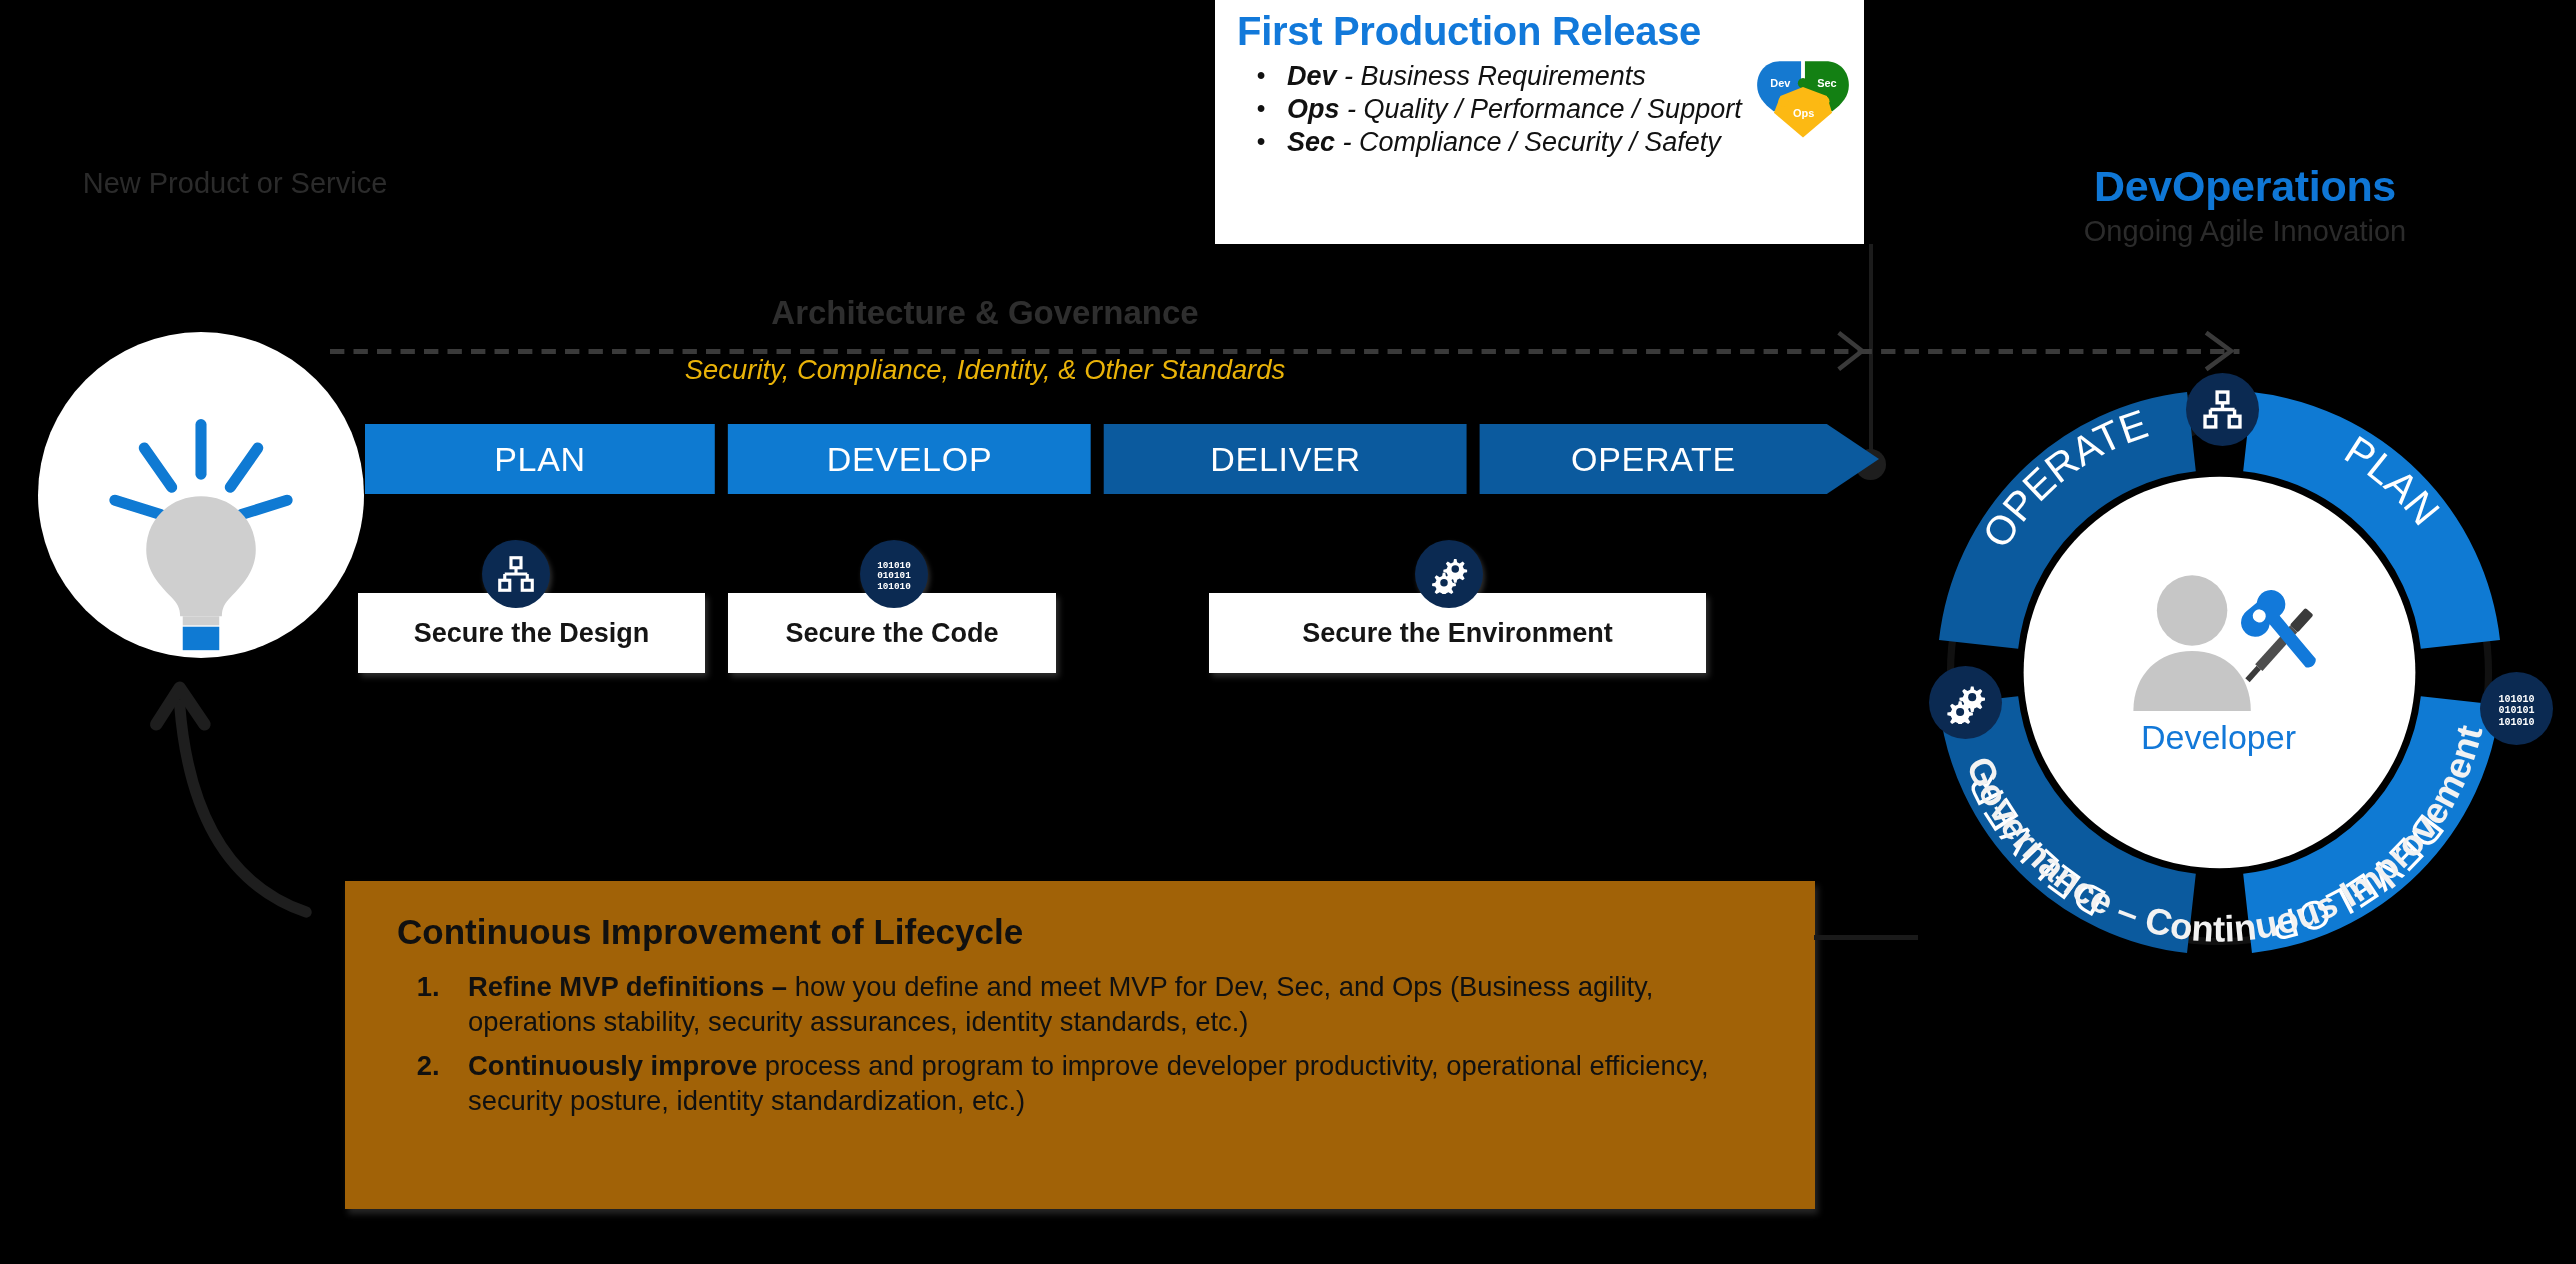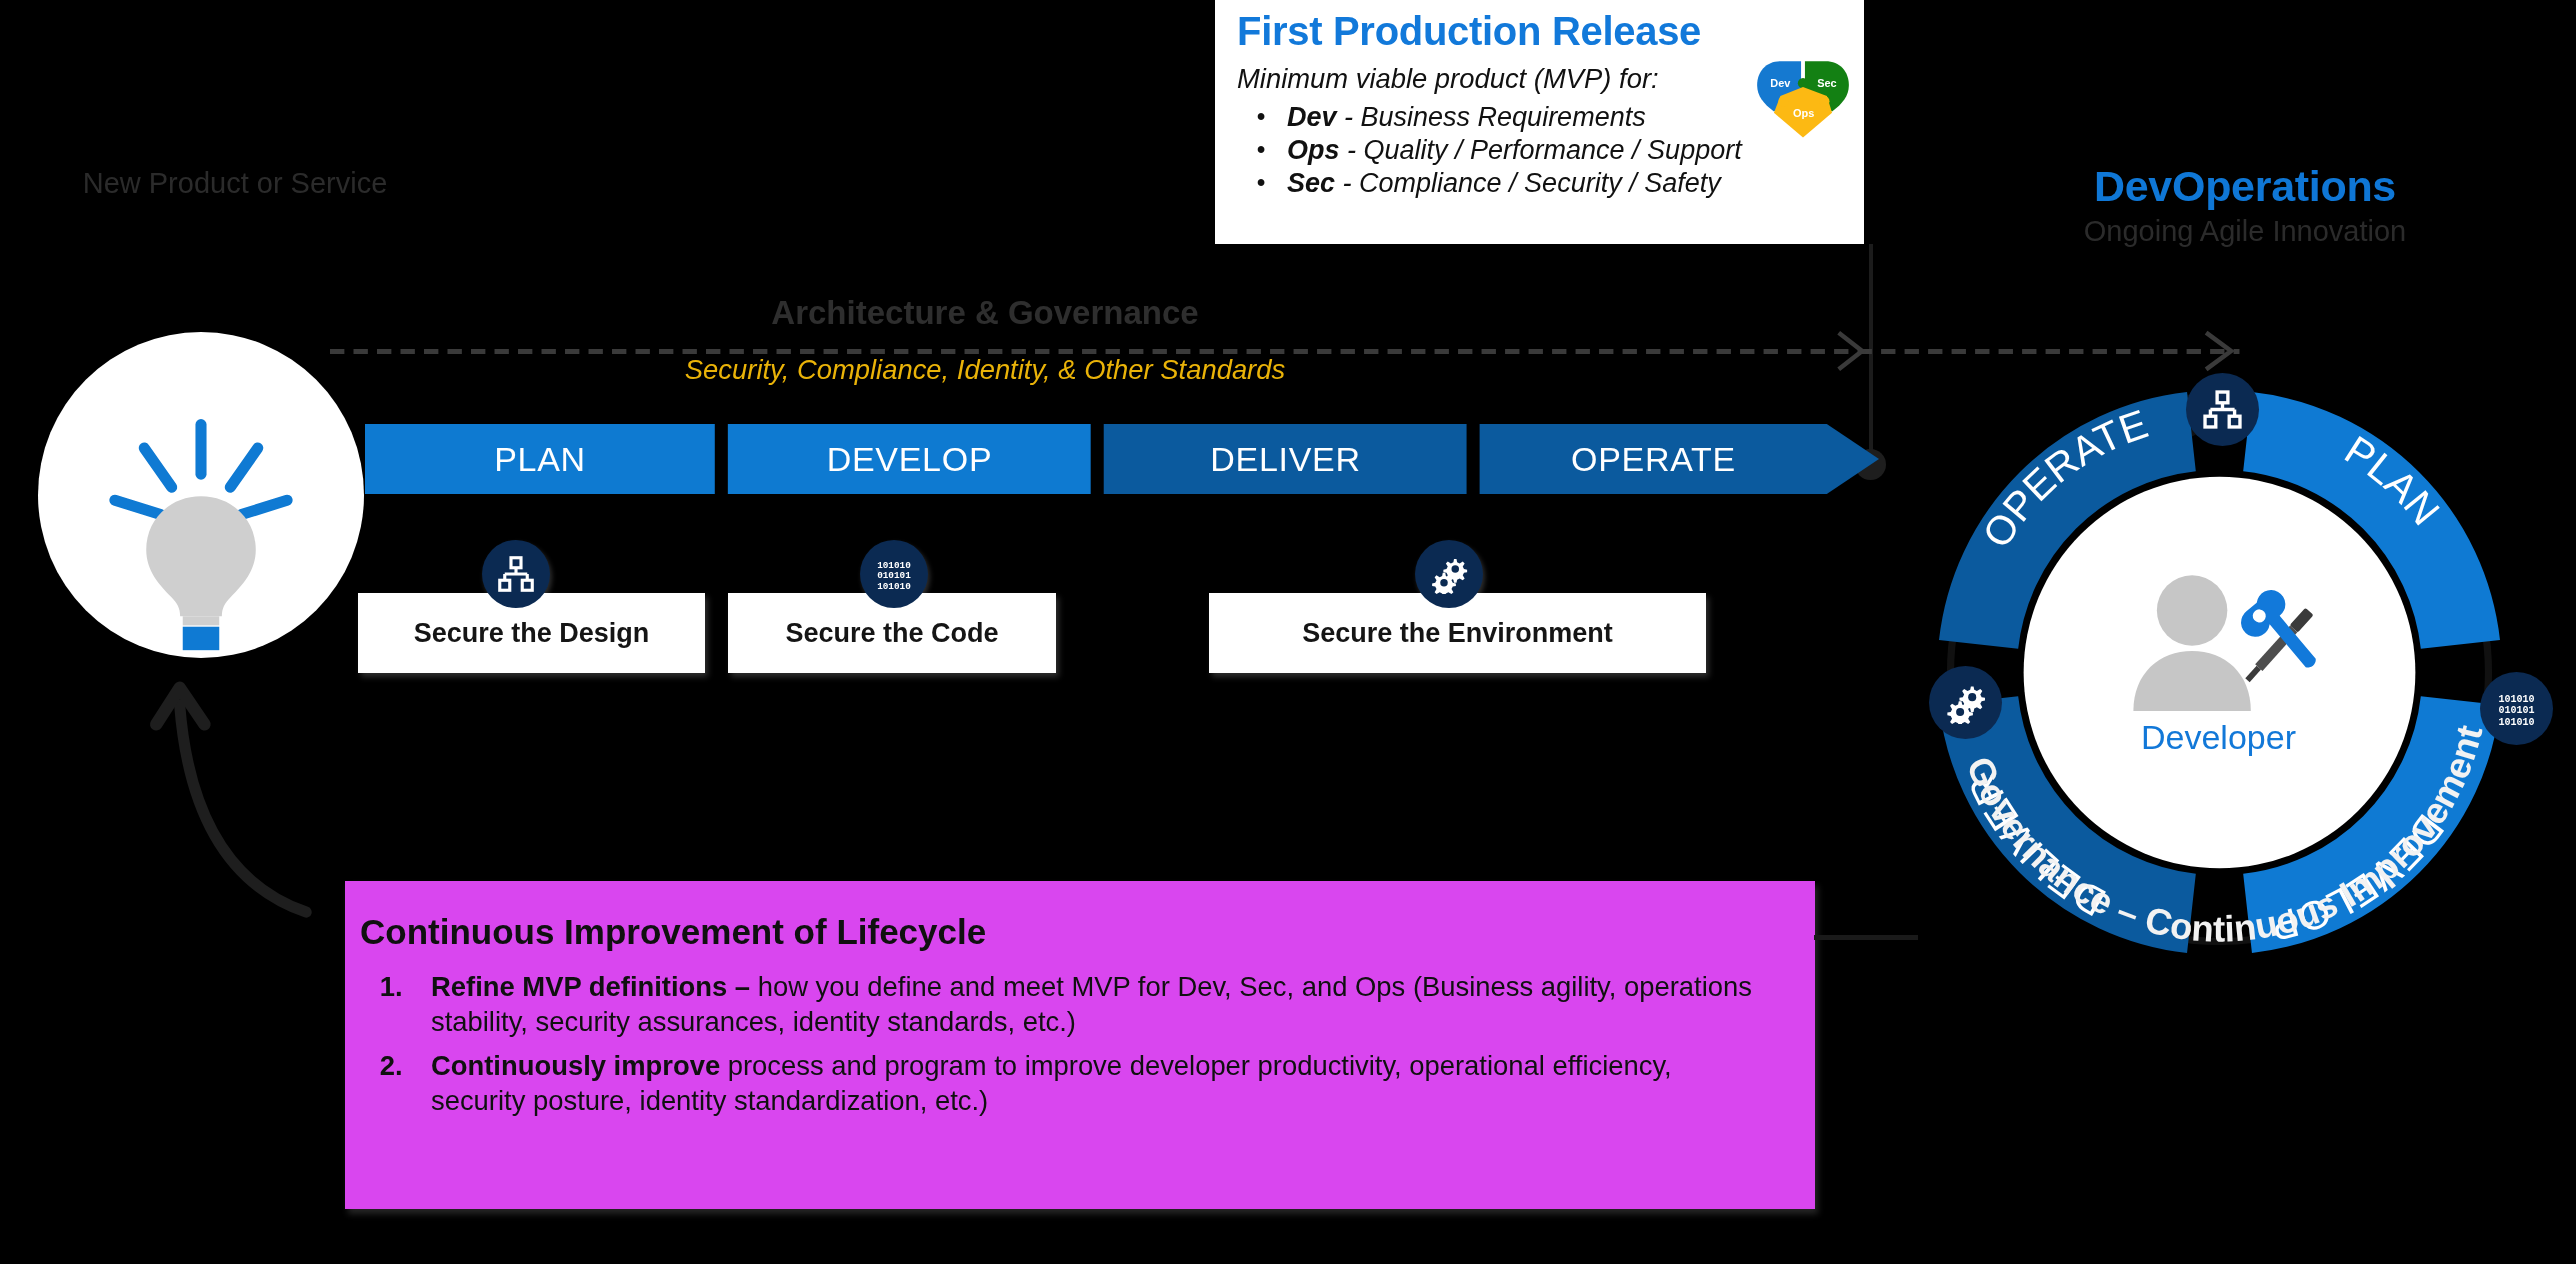--- a/index.html
+++ b/index.html
@@ -224,23 +224,23 @@
   #card-env     { left: 1209px; top: 593px; width: 497px; height: 80px; }
   #badge-env    { left: 1415px; top: 540px; }
 
   
   #ci-box {
     position: absolute;
     left: 345px;
     top: 881px;
     width: 1470px;
     height: 328px;
-    background: #d946ef;
+    background: #a16207;
     box-sizing: border-box;
-    padding: 30px 34px 13px 15px;
+    padding: 30px 34px 13px 52px;
     box-shadow: 3.3px 4.6px 6.5px rgba(255,255,255,0.15);
   }
   #ci-box .ci-title {
     font-size: 35px;
     font-weight: bold;
     color: #101010;
     line-height: 1.2;
     margin-bottom: 17px;
   }
   #ci-box ol.ci-list {
@@ -337,21 +337,20 @@
     <div class="sub">New Product or Service</div>
   </div>
 
   <div class="sec-head" id="head-devops">
     <div class="title">DevOperations</div>
     <div class="sub">Ongoing Agile Innovation</div>
   </div>
 
   <div id="mvp-box">
     <div class="mvp-title">First Production Release</div>
-    <div class="mvp-lead">Minimum viable product (MVP) for:</div>
     <ul class="mvp-list">
       <li><b>Dev</b><span> - Business Requirements</span></li>
       <li><b>Ops</b><span> - Quality / Performance / Support</span></li>
       <li><b>Sec</b><span> - Compliance / Security / Safety</span></li>
     </ul>
 
     <svg id="mvp-heart" viewBox="0 0 150 130">
 
       <path d="M40 8 C18 8 4 24 4 45 C4 62 14 74 30 86 L72 58 L72 8 Z" fill="#1579D0"></path>
 

